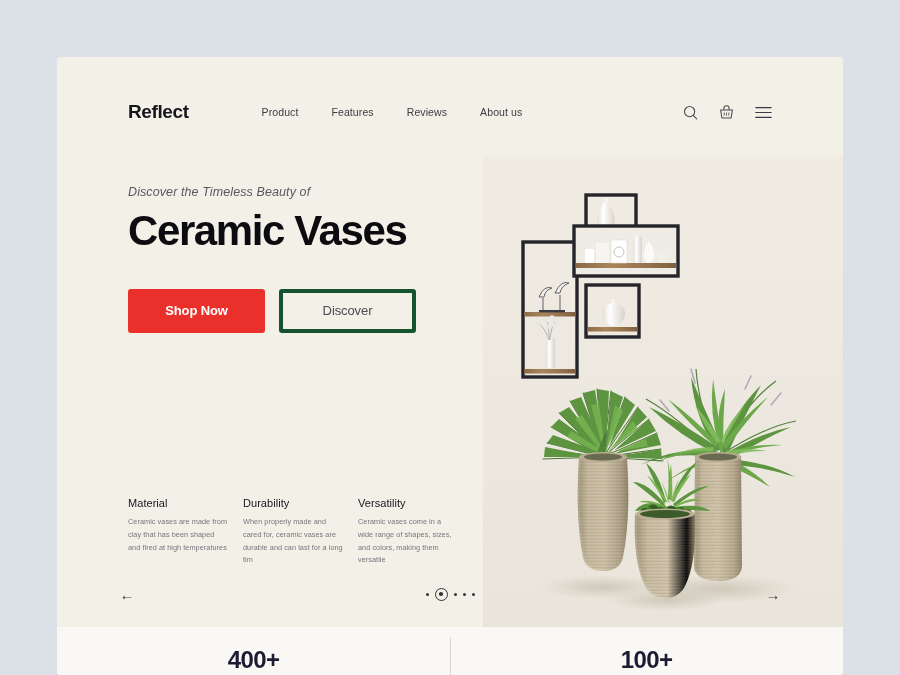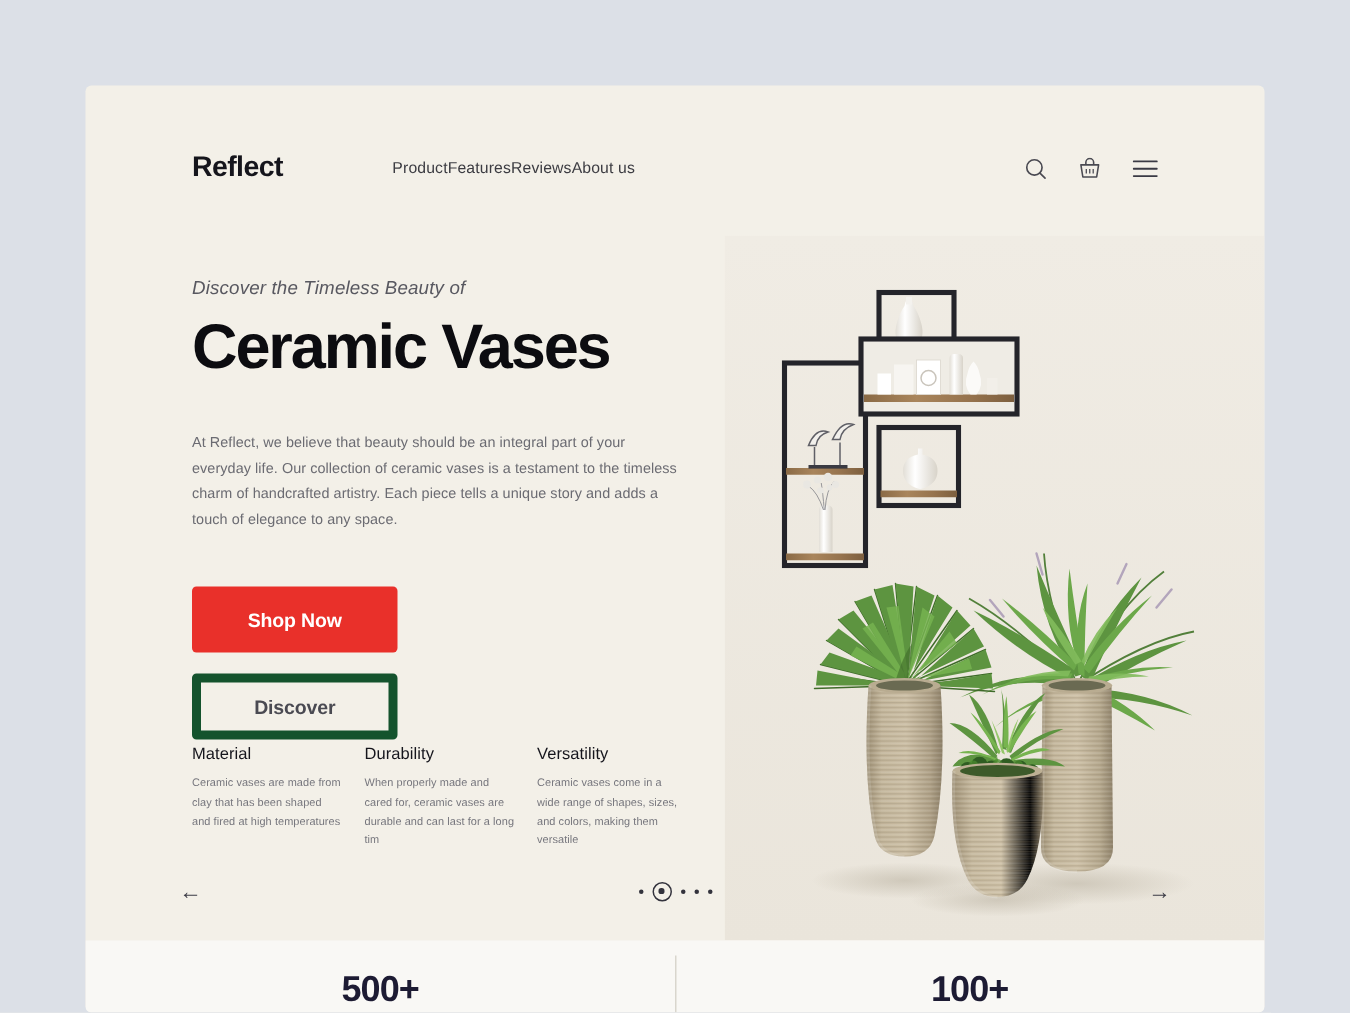--- a/index.html
+++ b/index.html
@@ -26,21 +26,21 @@
   .header {
     position:absolute; left:71px; top:37px; width:644px; height:36px;
     display:flex; align-items:center;
     z-index:5;
   }
   .logo {
     font-size:19px; font-weight:700; color:#15151c;
     letter-spacing:-0.4px;
   }
   .nav {
-    display:flex; align-items:flex-start; 
+    display:flex; align-items:flex-start; gap:33px;
     margin-left:73px;
   }
   .nav-link {
     font-size:10.5px; color:#3c3c42; letter-spacing:0.1px;
     cursor:pointer; white-space:nowrap;
   }
   .header-icons {
     margin-left:auto; display:flex; align-items:center; gap:21px;
   }
   .hicon { cursor:pointer; display:flex; align-items:center; justify-content:center; }
@@ -54,30 +54,30 @@
   .headline {
     font-size:42px; font-weight:700; color:#0c0c10;
     letter-spacing:-1.4px; line-height:1.02; margin-bottom:34px;
   }
   .lede {
     font-size:9.6px; line-height:1.78; color:#6b6b72; width:325px;
     letter-spacing:0.05px;
   }
 
   
-  .btn-row { display:flex; gap:14px; margin-top:36px;flex-direction:column; }
+  .btn-row { display:flex; gap:14px; margin-top:36px; }
   .btn {
     height:44px; display:flex; align-items:center; justify-content:center;
     font-size:13px; font-weight:700; cursor:pointer; border-radius:3px;
     letter-spacing:-0.1px;
   }
   .btn-primary { width:137px; background:#e9302a; color:#fff; }
   .btn-secondary {
     width:137px; background:transparent; color:#4a4a52;
-    border:6px solid #14532d; font-weight:700;
+    border:4px solid #14532d; font-weight:400;
   }
 
   
   .features {
     position:absolute; left:71px; top:440px; width:345px;
     display:flex; gap:0; z-index:4;
   }
   .feature { width:115px; padding-right:15px; }
   .feature-title {
     font-size:11px; font-weight:400; color:#15151c; margin-bottom:7px;
@@ -450,21 +450,20 @@
             <line x1="0.8" y1="6.5" x2="16.2" y2="6.5" stroke="#3a3a44" stroke-width="1.2" stroke-linecap="round"></line>
             <line x1="0.8" y1="11.4" x2="16.2" y2="11.4" stroke="#3a3a44" stroke-width="1.2" stroke-linecap="round"></line>
           </svg>
         </span>
       </div>
     </div>
 
     <div class="hero-left">
       <div class="eyebrow">Discover the Timeless Beauty of</div>
       <h1 class="headline">Ceramic Vases</h1>
-      <p class="lede">At Reflect, we believe that beauty should be an integral part of your everyday life. Our collection of ceramic vases is a testament to the timeless charm of handcrafted artistry. Each piece tells a unique story and adds a touch of elegance to any space.</p>
 
       <div class="btn-row">
         <div class="btn btn-primary">Shop Now</div>
         <div class="btn btn-secondary">Discover</div>
       </div>
     </div>
 
     <div class="features">
       <div class="feature">
         <div class="feature-title">Material</div>
@@ -489,21 +488,21 @@
         </span>
         <span class="dot"></span>
         <span class="dot"></span>
         <span class="dot"></span>
       </div>
       <span class="arrow">→</span>
     </div>
 
     <div class="stats">
       <div class="stat">
-        <span class="stat-value">500+</span>
+        <span class="stat-value">400+</span>
       </div>
       <div class="stat">
         <span class="stat-value">100+</span>
       </div>
     </div>
 
   </div>
 </div>
 
 </body></html>

